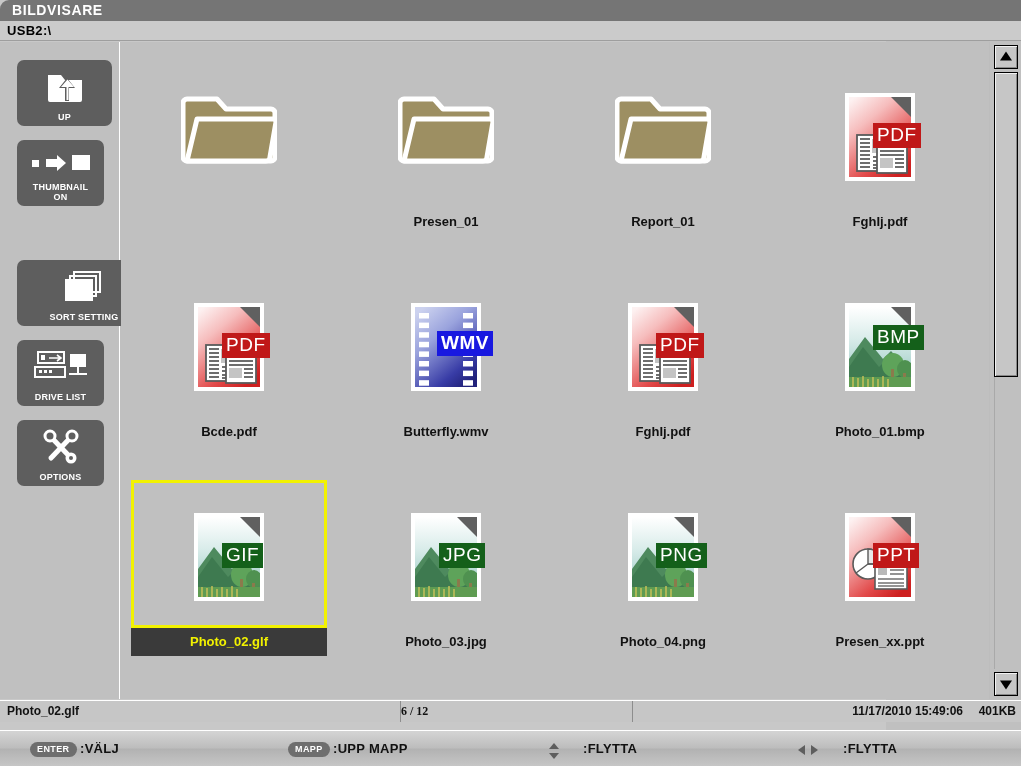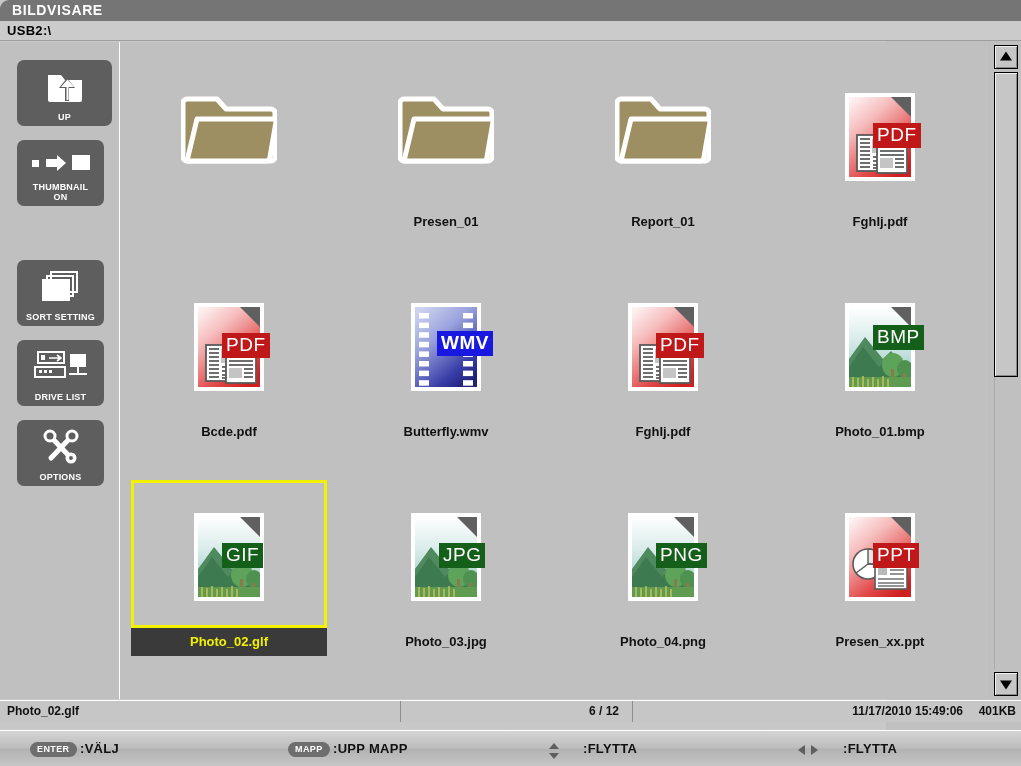--- a/index.html
+++ b/index.html
@@ -212,21 +212,21 @@
           <svg width="62" height="22" viewBox="0 0 62 22">
             <rect x="2" y="8" width="7" height="7" fill="#ffffff"></rect>
             <path d="M16 7 h11 V3 l9 8 l-9 8 v-4 H16 Z" fill="#ffffff"></path>
             <rect x="42" y="3" width="18" height="15" fill="#ffffff"></rect>
           </svg>
         </div>
         <div class="lbl">THUMBNAIL
 ON</div>
       </div>
 
-      <div class="sbtn" style="top:218px;">
+      <div class="sbtn" style="top:218px;padding-left:47px;">
         <div class="ico">
           <svg width="40" height="34" viewBox="0 0 40 34">
             <rect x="10" y="2" width="26" height="20" fill="none" stroke="#ffffff" stroke-width="2"></rect>
             <rect x="6" y="6" width="26" height="20" fill="none" stroke="#ffffff" stroke-width="2"></rect>
             <rect x="2" y="10" width="26" height="20" fill="#ffffff" stroke="#ffffff" stroke-width="2"></rect>
           </svg>
         </div>
         <div class="lbl">SORT SETTING</div>
       </div>
 
@@ -686,21 +686,21 @@
     <div class="sb-track"></div>
     <div class="sb-thumb"></div>
     <div class="sb-btn sb-down" style="top:630px;">
       <span class="tri"></span>
     </div>
   </div>
 
   <div class="statusbar">
     <div class="st-cell" style="left:7px;">Photo_02.glf</div>
     <div class="st-sep" style="left:400px;"></div>
-    <div class="st-cell" style="left:401px;width:218px;text-align:right;padding-right:12px;">6 / 12</div>
+    <div class="st-cell" style="left:401px;width:218px;text-align:left;padding-right:12px;font-family:Liberation Serif, serif;">6 / 12</div>
     <div class="st-sep" style="left:632px;"></div>
     <div class="st-cell" style="left:633px;width:330px;text-align:right;">11/17/2010  15:49:06</div>
     <div class="st-cell" style="left:966px;width:50px;text-align:right;padding-right:5px;">401KB</div>
   </div>
 
   <div class="hintbar">
     <div class="key" style="left:30px;">ENTER</div>
     <div class="hint-lbl" style="left:80px;">:VÄLJ</div>
 
     <div class="key" style="left:288px;">MAPP</div>

